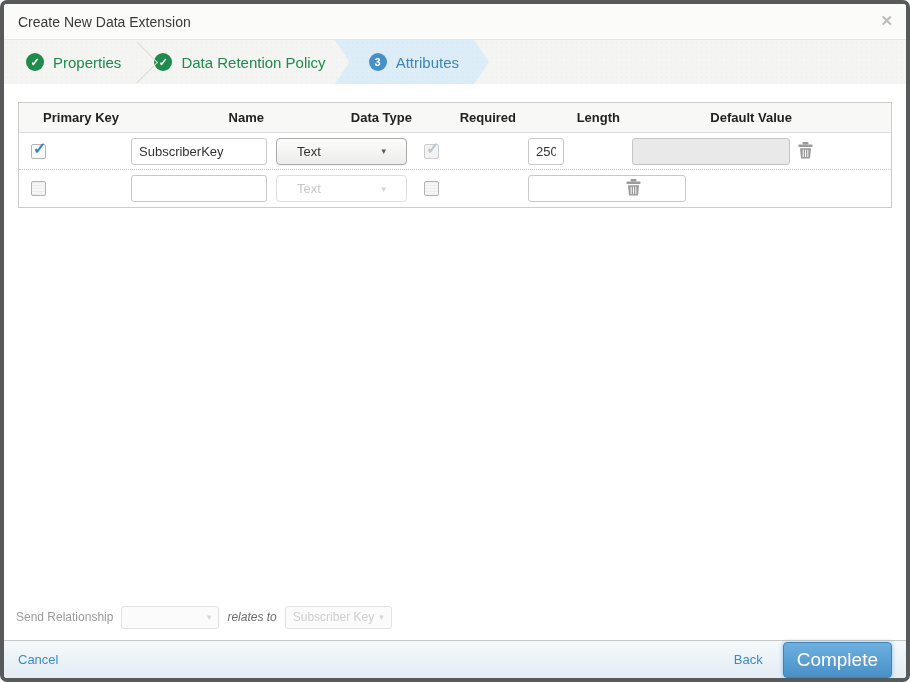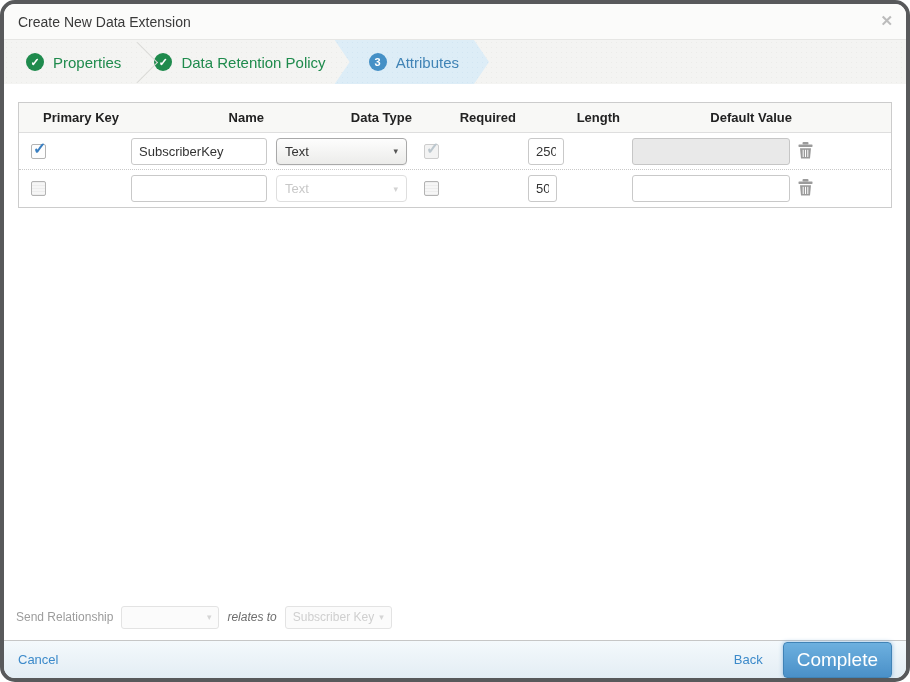--- a/index.html
+++ b/index.html
@@ -1,21 +1,21 @@
 <!DOCTYPE html>
 <html><head>
 <meta charset="utf-8">
 <style>
   * { box-sizing: border-box; margin: 0; padding: 0; }
   html, body { width: 910px; height: 682px; background: #fff; }
   body { font-family: "Liberation Sans", sans-serif; }
 
   .dialog {
     width: 910px; height: 682px;
-    border: 4px solid #58595b; border-radius: 15px;
+    border: 4px solid #58595b; border-radius: 7px;
     background: #fff; display: flex; flex-direction: column; overflow: hidden;
   }
 
   
   .titlebar {
     height: 36px; flex: 0 0 36px; display: flex; align-items: center;
     padding: 0 14px; background: #fbfbfa; border-bottom: 1px solid #e6e6e4;
     font-size: 14px; color: #3a3a3a; position: relative;
   }
   .close-x {
@@ -90,21 +90,21 @@
   }
   .name-input { width: 136px; }
   .len-input  { width: 36px; }
   .len-input.narrow { width: 29px; }
   .defv-input { width: 158px; }
   .defv-input:disabled { background: #e9e9e9; border-color: #c6c6c6; }
 
   
   .select {
     width: 131px; height: 27px; display: flex; align-items: center;
-    justify-content: space-between; padding: 0 8px;
+    justify-content: space-between; padding: 0 20px;
     border: 1px solid #a9a9a9; border-radius: 4px;
     background: linear-gradient(#fdfdfd, #ececea);
     font-size: 13px; color: #333; cursor: pointer;
     box-shadow: 0 1px 1px rgba(0,0,0,0.05);
   }
   .select .arr { font-size: 9px; color: #555; }
   .select.disabled {
     border-color: #dedede; background: #fff; color: #c8c8c8;
     box-shadow: none; cursor: default;
   }
@@ -243,23 +243,20 @@
             <span>Text</span>
             <span class="arr">▾</span>
           </div>
         </div>
         <div class="cell">
           <div class="cb">
             
           </div>
         </div>
         <div class="cell">
-          <input class="txt len-input narrow" type="text" value="50" style="">
-        </div>
-        <div class="cell">
           <input class="txt defv-input" type="text" value="" style="">
         </div>
         <div class="cell" style="padding-left:4px;">
           <button class="trash-btn">
             <svg width="15" height="17" viewBox="0 0 15 17" aria-hidden="true">
               <rect x="4.5" y="0" width="6" height="2.6" rx="1" fill="#9b9b9b"></rect>
               <rect x="0.5" y="2.4" width="14" height="2.5" rx="0.6" fill="#9b9b9b"></rect>
               <path d="M2 6.2 h11 l-1 10.3 h-9 z" fill="#9b9b9b"></path>
               <line x1="5.2" y1="7.8" x2="5.2" y2="15" stroke="#ffffff" stroke-width="1"></line>
               <line x1="7.5" y1="7.8" x2="7.5" y2="15" stroke="#ffffff" stroke-width="1"></line>

